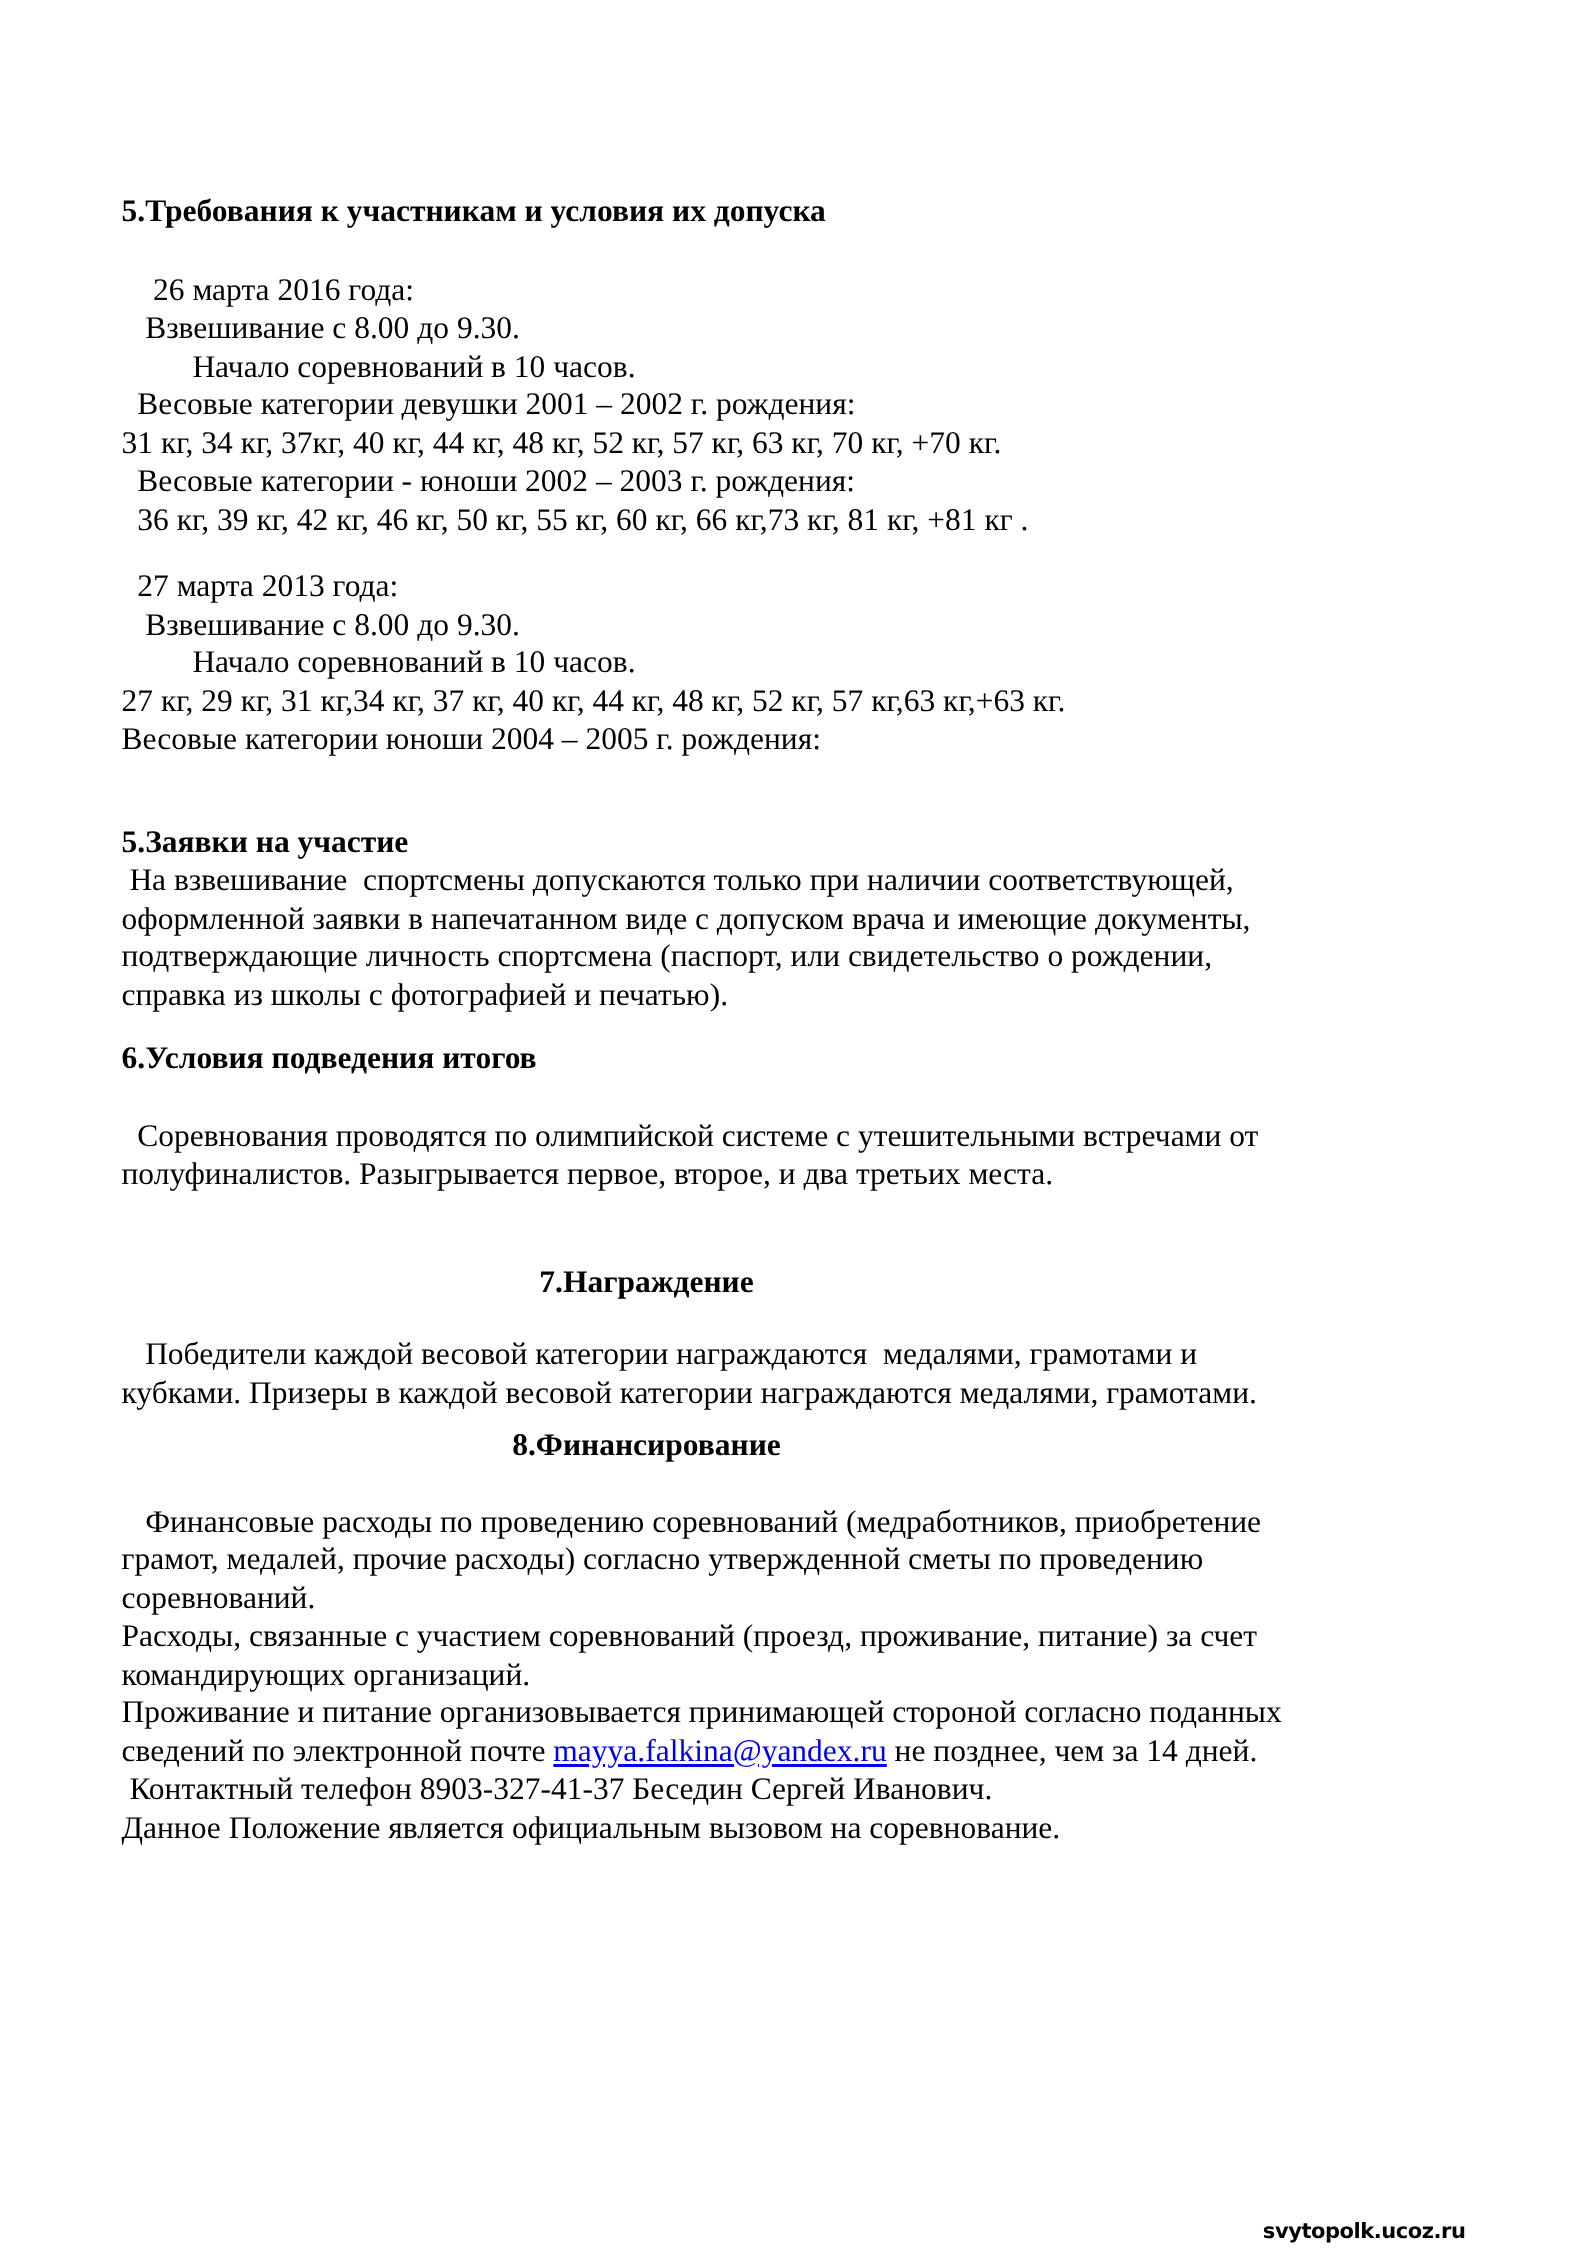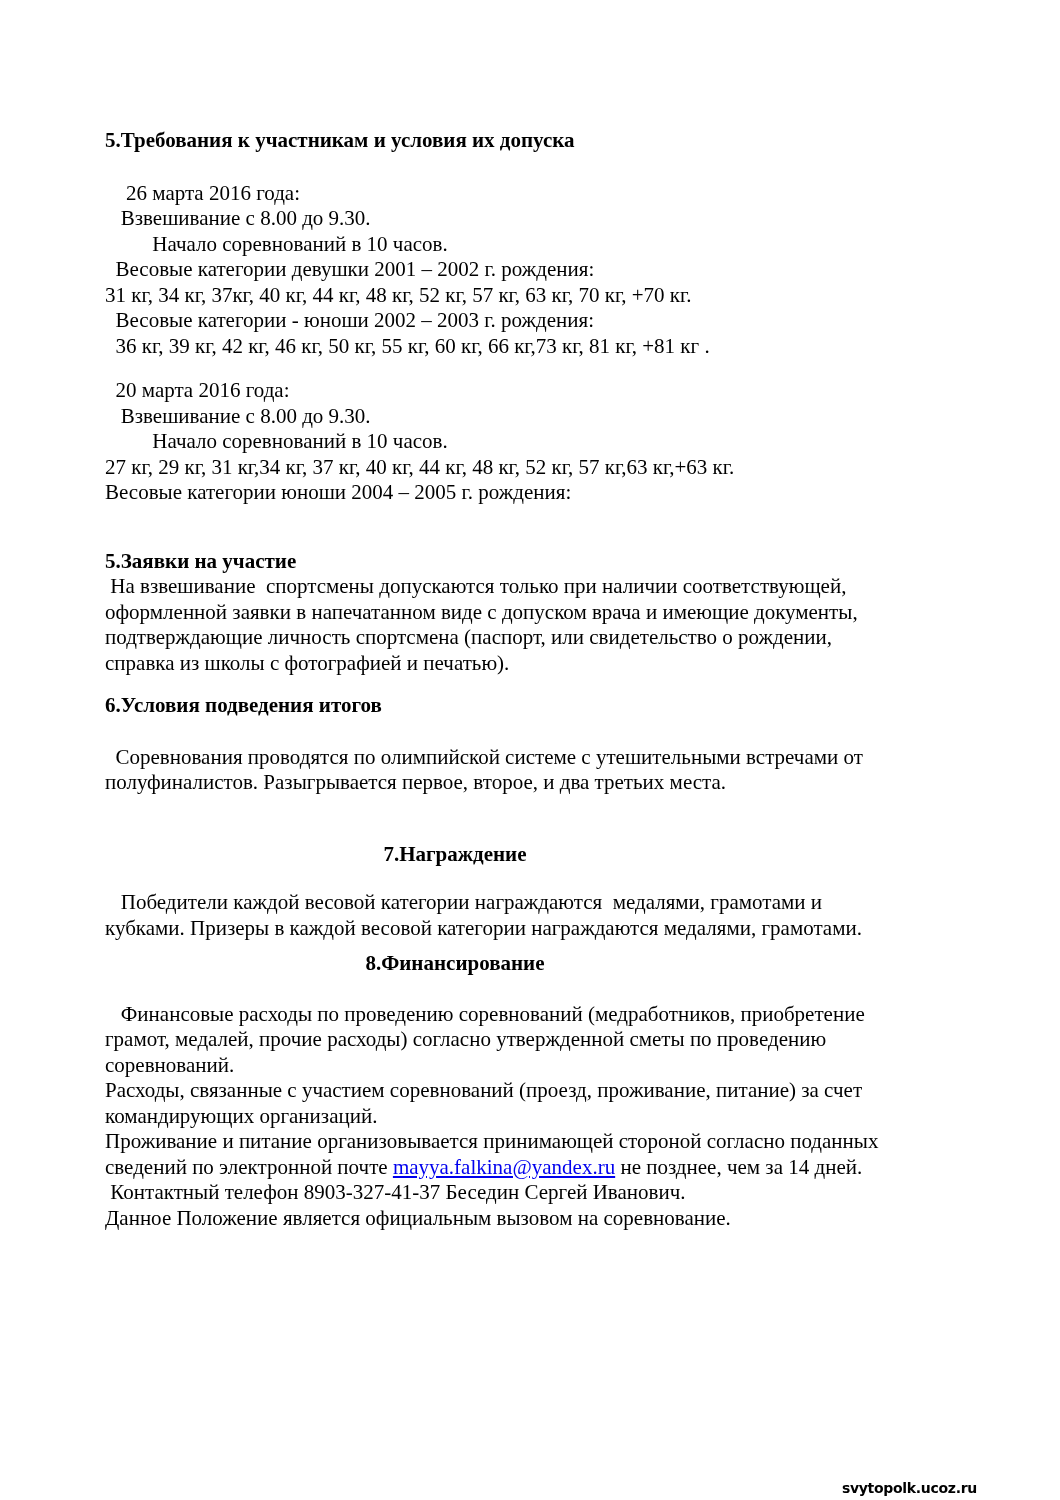--- a/index.html
+++ b/index.html
@@ -6,21 +6,21 @@
     margin: 0;
     padding: 0;
     background: #ffffff;
   }
   .page {
     position: relative;
     width: 980px;
     height: 1500px;
     background: #ffffff;
     box-sizing: border-box;
-    padding: 128px 95px 0 105px;
+    padding: 128px 95px 0 81px;
     font-family: "Liberation Serif", "DejaVu Serif", serif;
     color: #000000;
     overflow: hidden;
   }
   .line, .heading {
     font-size: 21px;
     line-height: 25.5px;
     white-space: pre-wrap;
   }
   .heading {
@@ -72,21 +72,21 @@
     <div class="line">    26 марта 2016 года:</div>
     <div class="line">   Взвешивание с 8.00 до 9.30.</div>
     <div class="line">         Начало соревнований в 10 часов.</div>
     <div class="line">  Весовые категории девушки 2001 – 2002 г. рождения:</div>
     <div class="line">31 кг, 34 кг, 37кг, 40 кг, 44 кг, 48 кг, 52 кг, 57 кг, 63 кг, 70 кг, +70 кг.</div>
     <div class="line">  Весовые категории - юноши 2002 – 2003 г. рождения:</div>
     <div class="line">  36 кг, 39 кг, 42 кг, 46 кг, 50 кг, 55 кг, 60 кг, 66 кг,73 кг, 81 кг, +81 кг .</div>
   </div>
 
   <div class="day2-block">
-    <div class="line">  20 марта 2016 года:</div>
+    <div class="line">  27 марта 2013 года:</div>
     <div class="line">   Взвешивание с 8.00 до 9.30.</div>
     <div class="line">         Начало соревнований в 10 часов.</div>
     <div class="line">27 кг, 29 кг, 31 кг,34 кг, 37 кг, 40 кг, 44 кг, 48 кг, 52 кг, 57 кг,63 кг,+63 кг.</div>
     <div class="line">Весовые категории юноши 2004 – 2005 г. рождения:</div>
   </div>
 
   <div class="heading" id="h-app">5.Заявки на участие</div>
   <div>
     <div class="line"> На взвешивание  спортсмены допускаются только при наличии соответствующей,</div>
     <div class="line">оформленной заявки в напечатанном виде с допуском врача и имеющие документы,</div>

